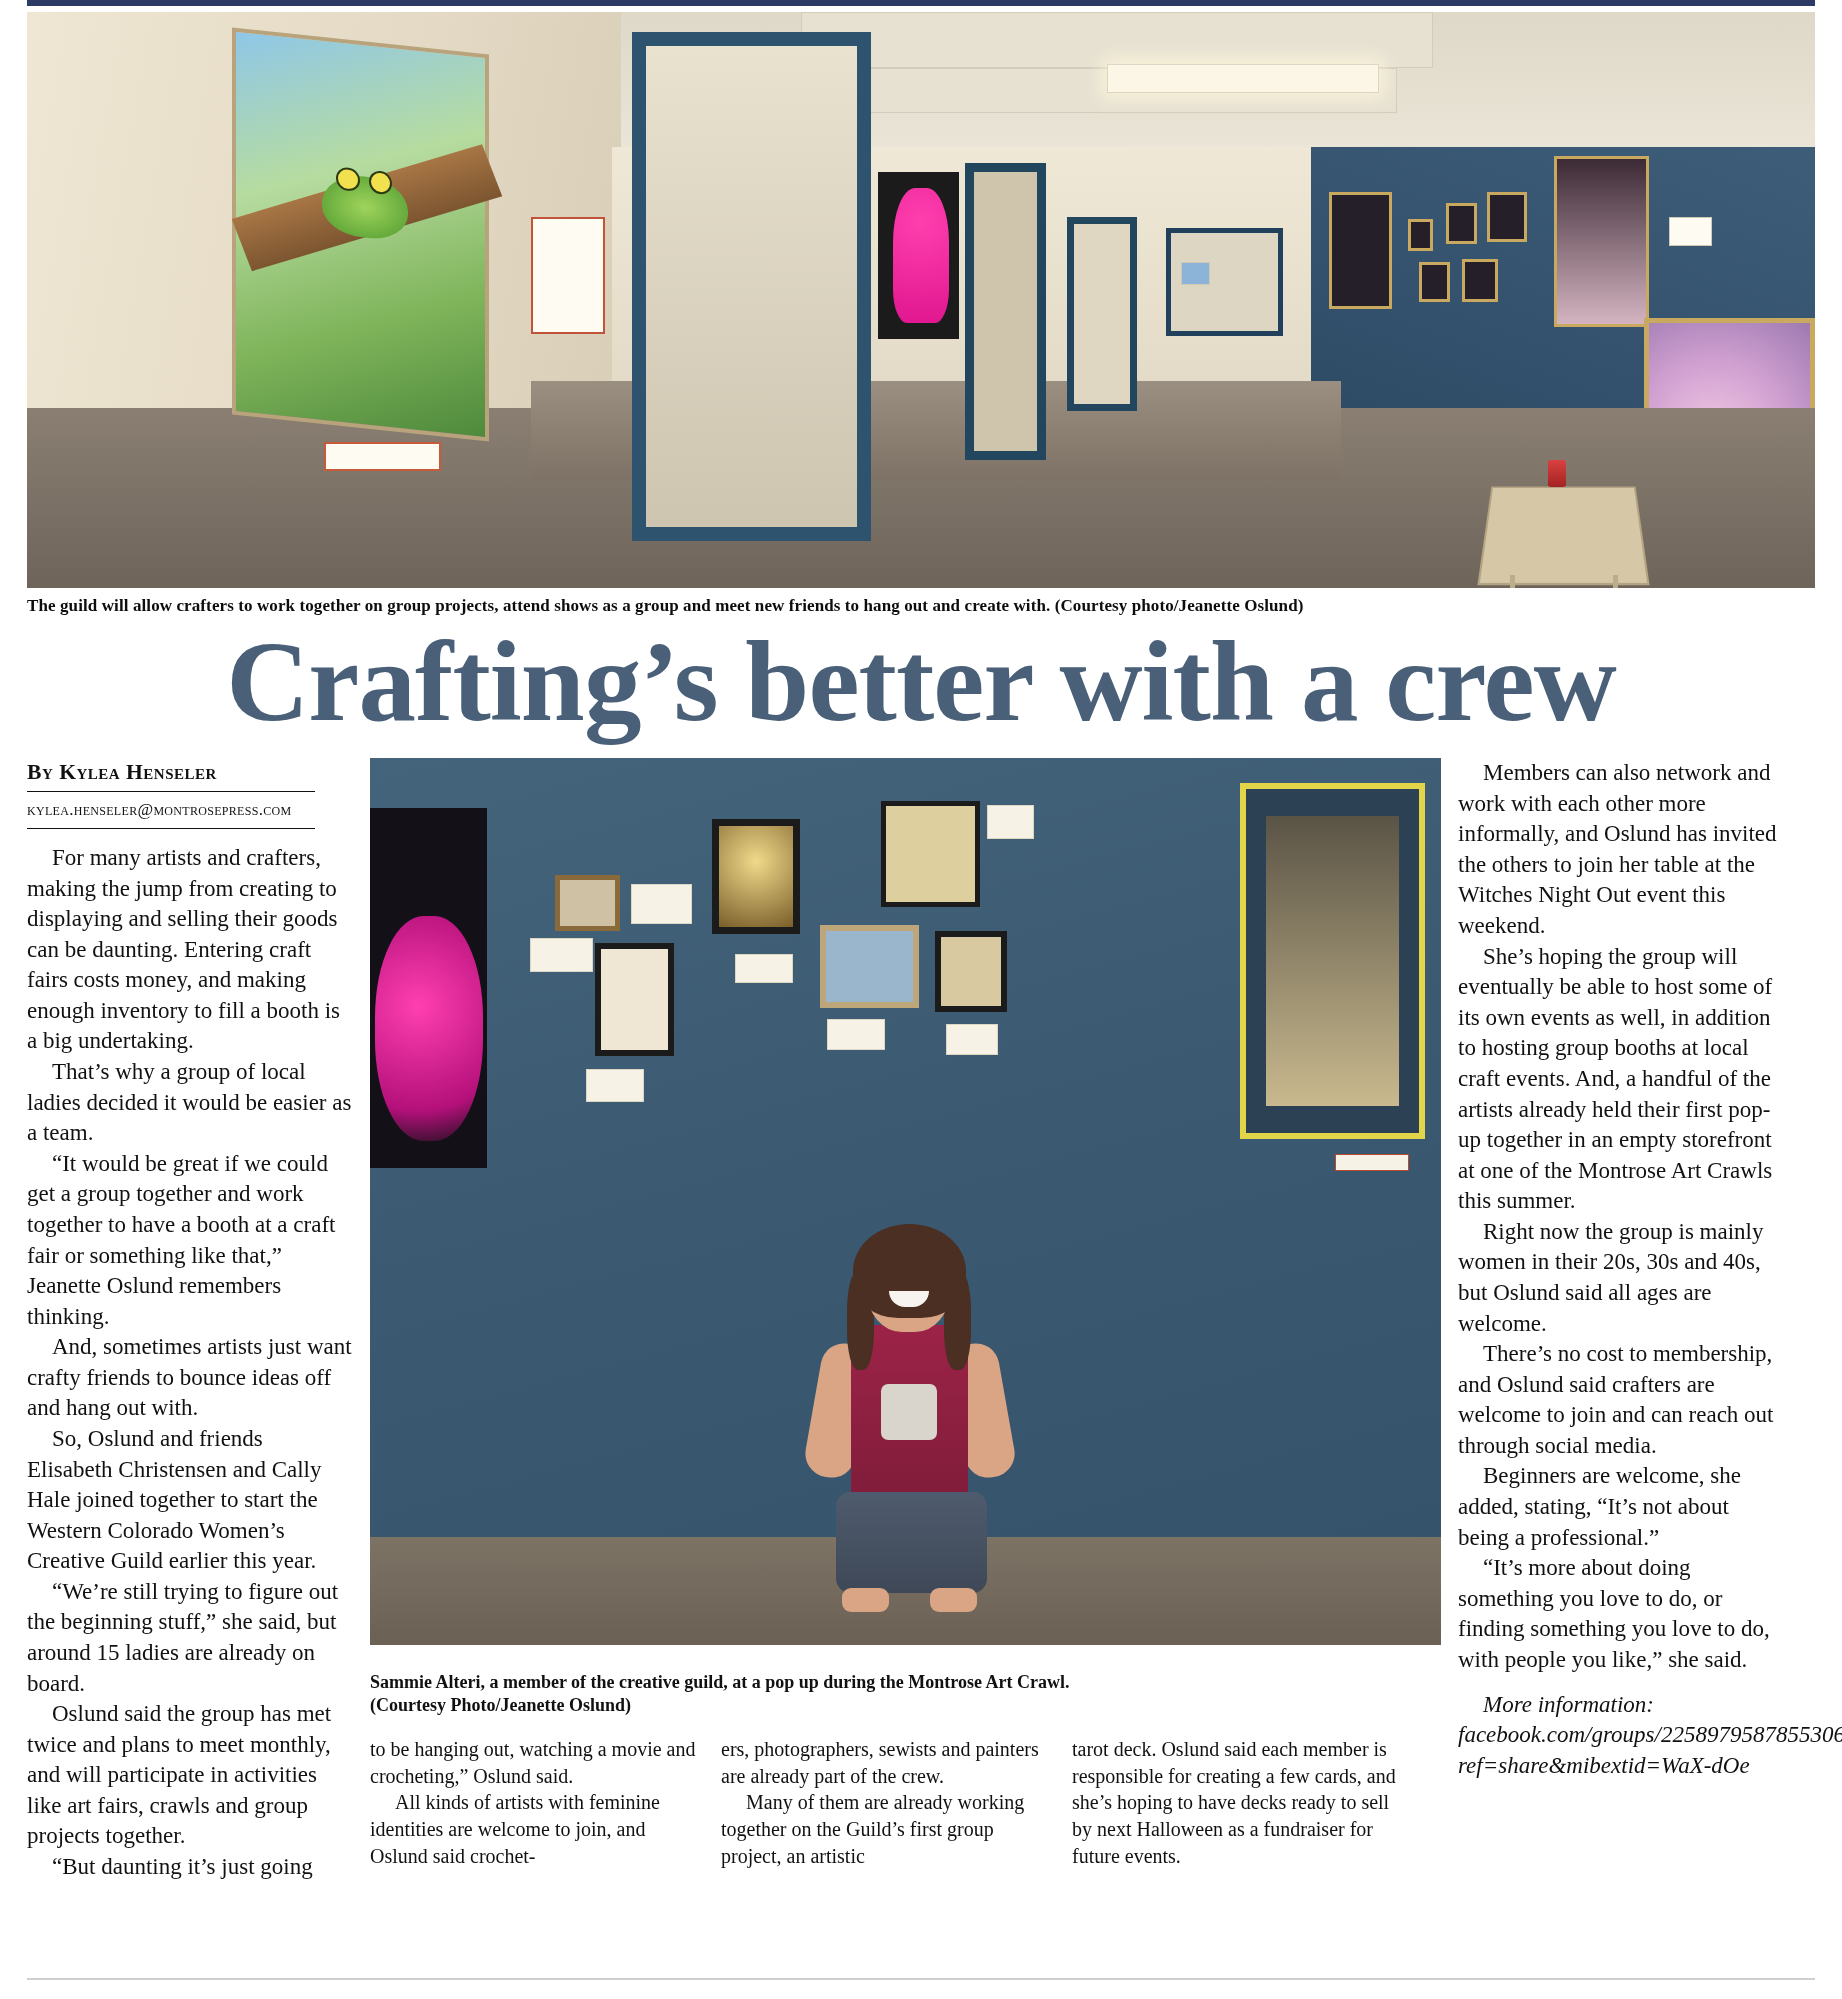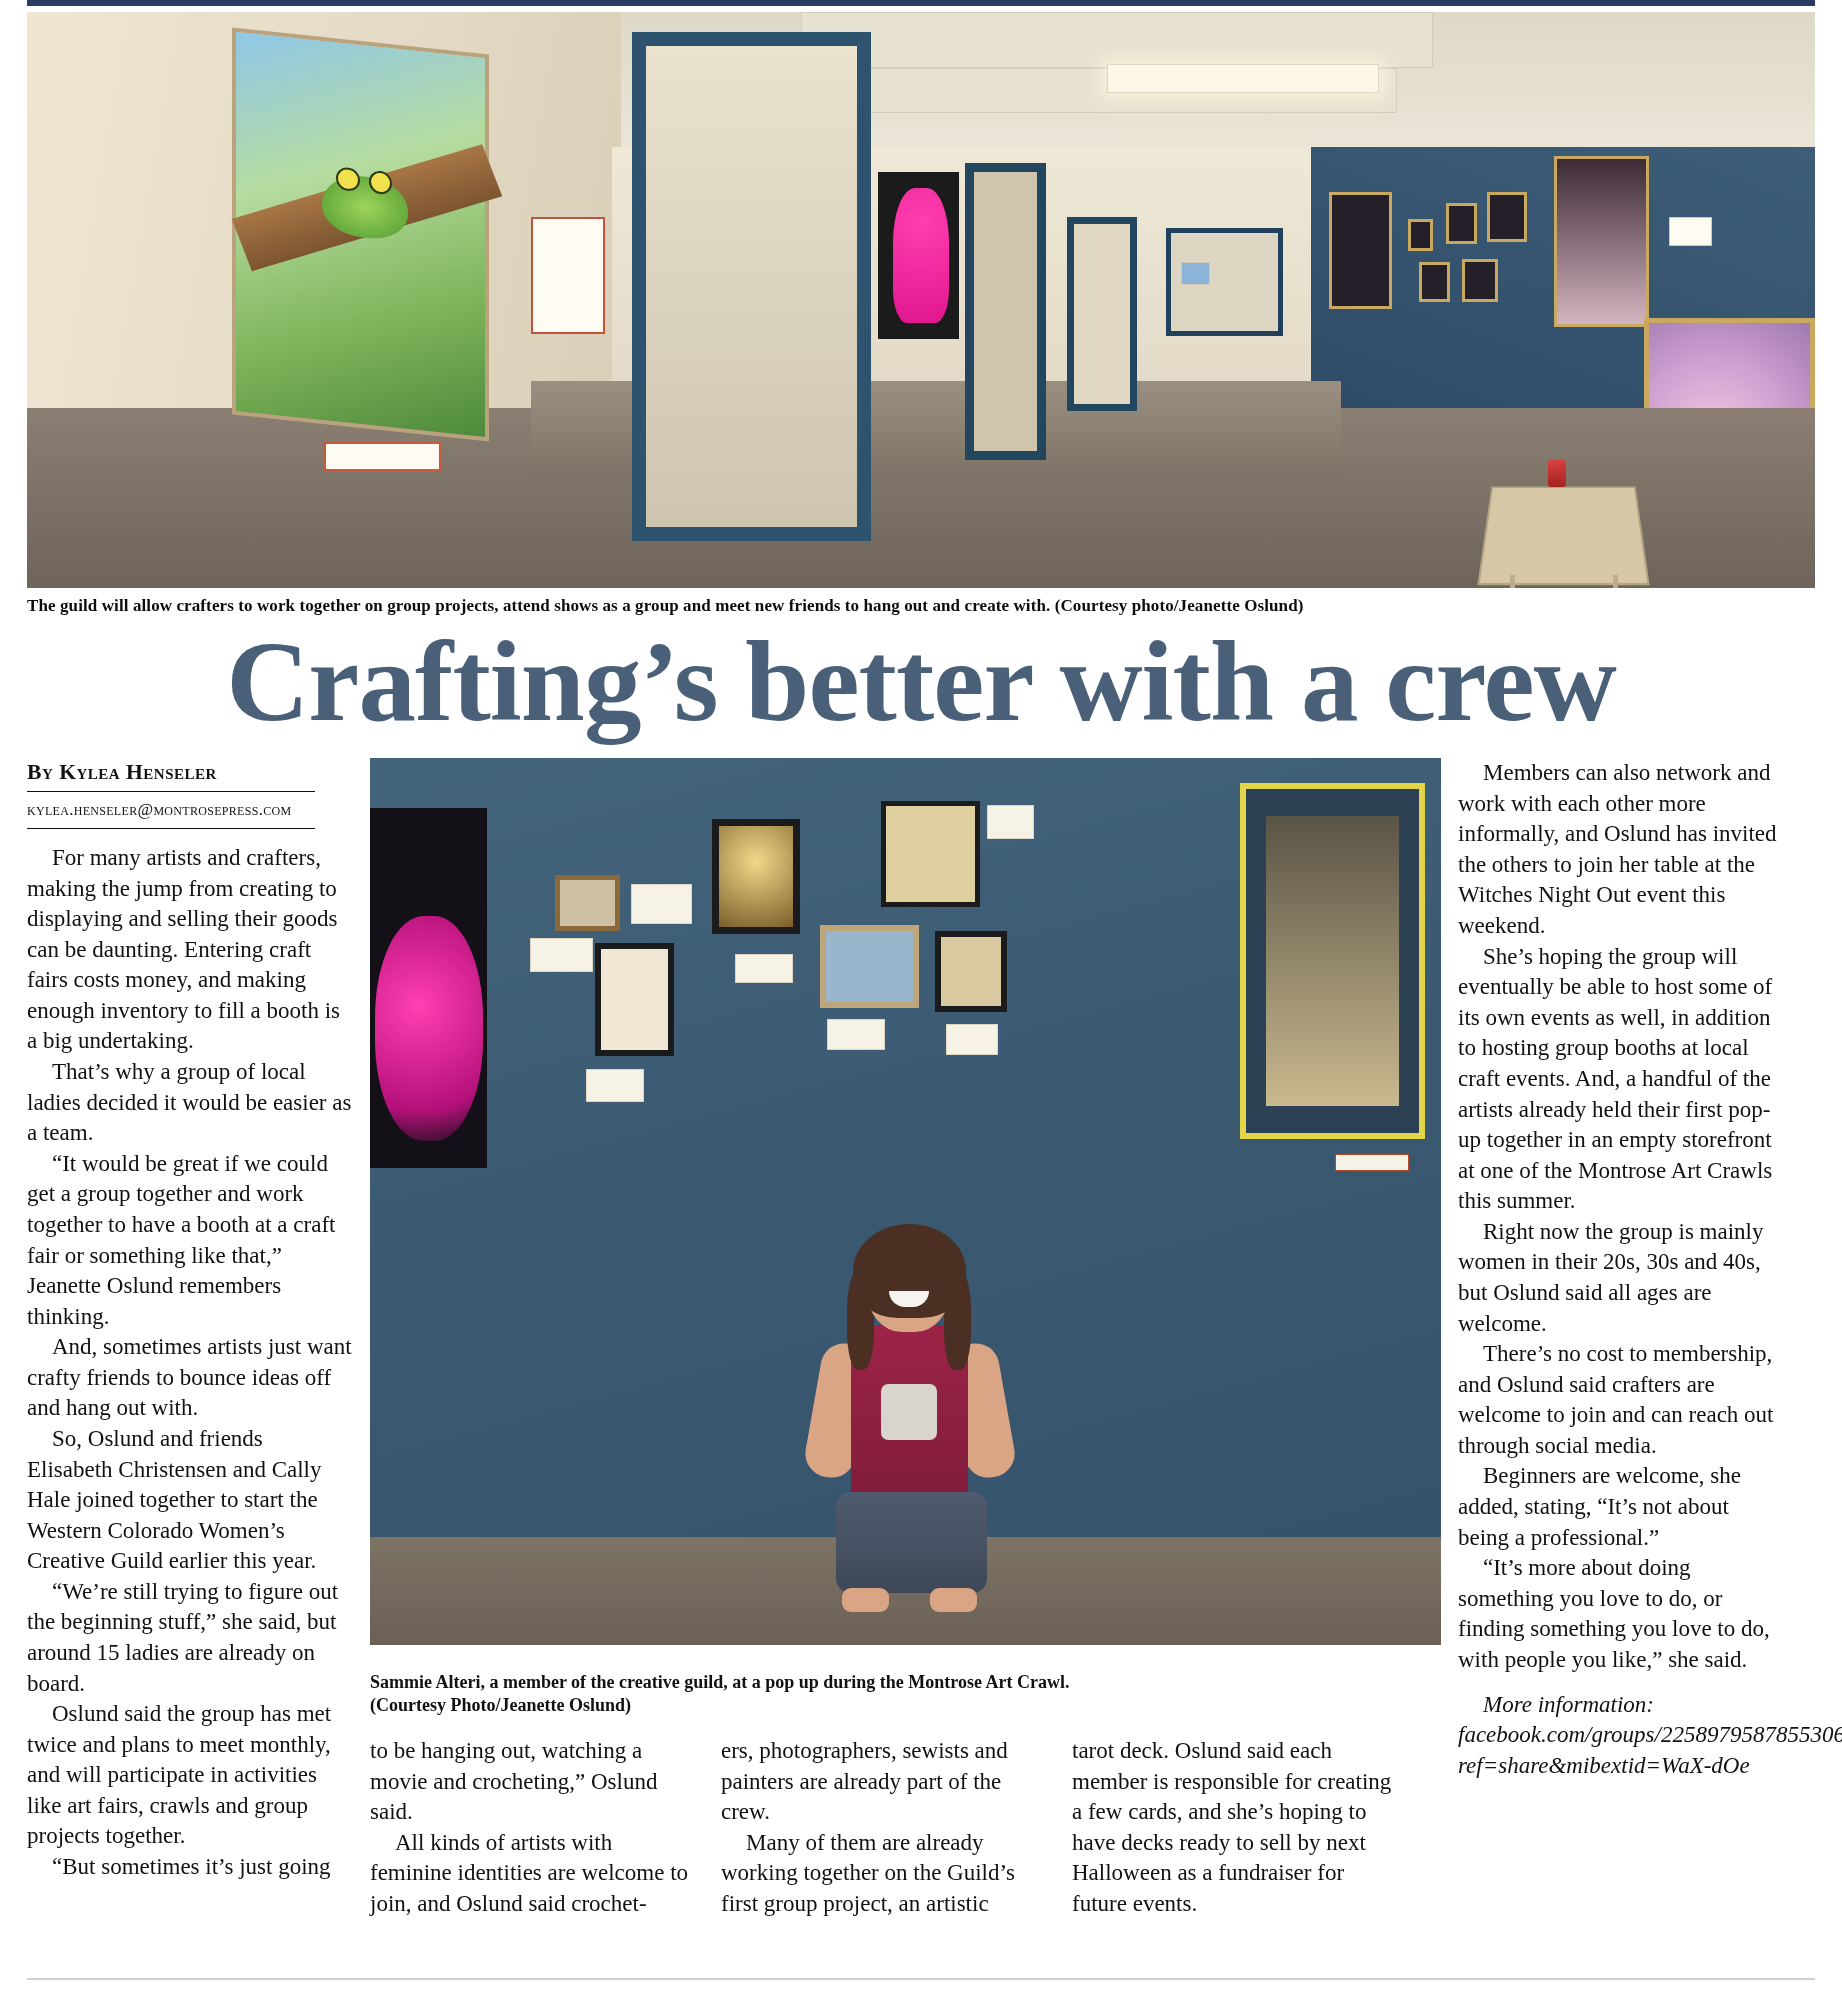--- a/index.html
+++ b/index.html
@@ -294,21 +294,21 @@
     font-size: 18px;
     line-height: 1.25;
     margin-top: 26px;
   }
   
   .bottom-cols {
     display: flex;
     gap: 25px;
     margin-top: 20px;
   }
-  .bcol { width: 326px; font-size: 23px; line-height: 1.33; }
+  .bcol { width: 326px; font-size: 20px; line-height: 1.33; }
   .bottom-rule {
     position: absolute;
     left: 27px; right: 27px; bottom: 20px;
     height: 1.8px; background: #cfcfcf;
   }
 </style>
 </head>
 <body>
 
 <div class="page">
@@ -375,21 +375,21 @@
     <div class="col">
       <div class="byline">By Kylea Henseler</div>
       <div class="byline-email">kylea.henseler@montrosepress.com</div>
       <p class="body">For many artists and crafters, making the jump from creating to displaying and selling their goods can be daunting. Entering craft fairs costs money, and making enough inventory to fill a booth is a big undertaking.</p>
       <p class="body">That’s why a group of local ladies decided it would be easier as a team.</p>
       <p class="body">“It would be great if we could get a group together and work together to have a booth at a craft fair or something like that,” Jeanette Oslund remembers thinking.</p>
       <p class="body">And, sometimes artists just want crafty friends to bounce ideas off and hang out with.</p>
       <p class="body">So, Oslund and friends Elisabeth Christensen and Cally Hale joined together to start the Western Colorado Women’s Creative Guild earlier this year.</p>
       <p class="body">“We’re still trying to figure out the beginning stuff,” she said, but around 15 ladies are already on board.</p>
       <p class="body">Oslund said the group has met twice and plans to meet monthly, and will participate in activities like art fairs, crawls and group projects together.</p>
-      <p class="body">“But sometimes it’s just going</p>
+      <p class="body">“But daunting it’s just going</p>
     </div>
 
     <div>
       <div class="center-photo">
         <div class="cp-wall"></div>
         <div class="cp-floor"></div>
         <div class="cp-pink">
           <div class="cp-pink-swirl"></div>
         </div>
 

